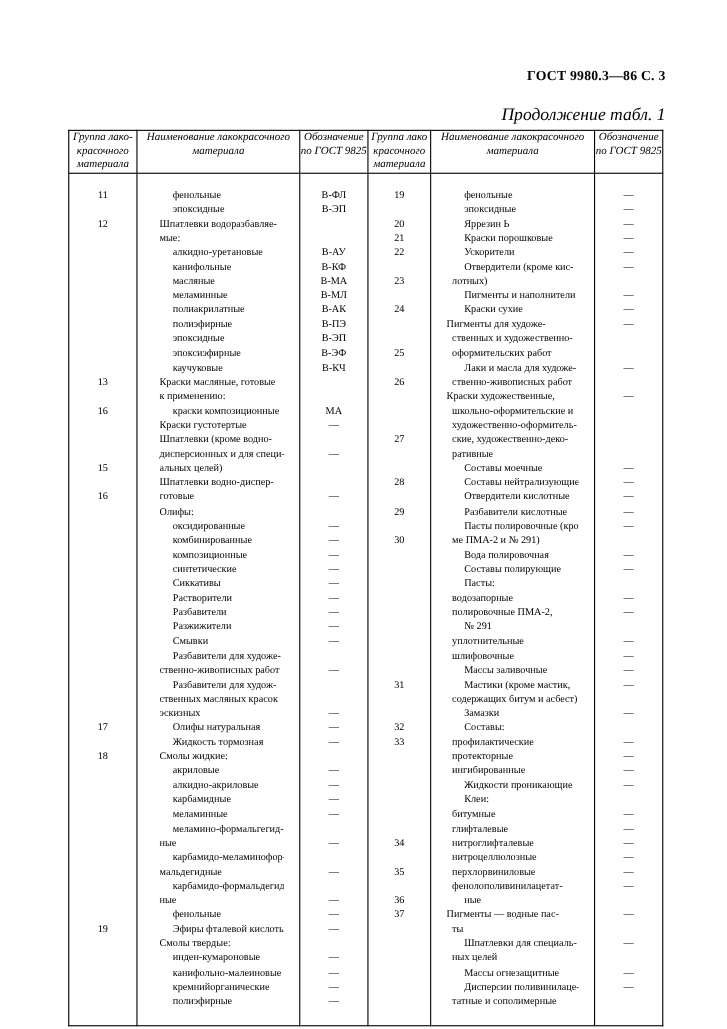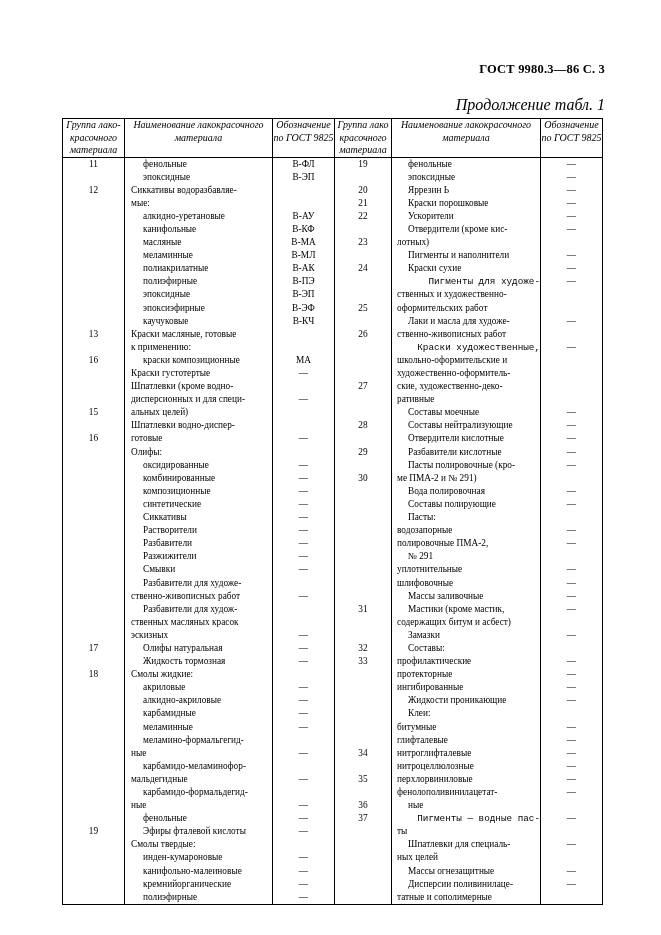--- a/index.html
+++ b/index.html
@@ -62,36 +62,36 @@
   .colg1 { width: 62px; }
   .colname1 { width: 148px; }
   .colo1 { width: 62px; }
   .colg2 { width: 57px; }
   .colname2 { width: 149px; }
   .colo2 { width: 62px; }
 
   .body-cell { padding: 0; }
   ul.rows {
     list-style: none;
-    margin: 0;
+    margin: 14px;
     padding: 0;
   }
   ul.rows li {
     font-size: 9.3px;
     line-height: 13.1px;
     height: 13.1px;
     white-space: nowrap;
     overflow: hidden;
   }
   .c-num li { text-align: center; }
   .c-code li { text-align: center; }
   .c-name li { padding-left: 6px; }
   .c-name li.ind { padding-left: 18px; }
   .c-name-r li { padding-left: 5px; }
-  .c-name-r li.ctr { text-align: right; padding-left: 0; font-family: Liberation Mono, monospace; }
+  .c-name-r li.ctr { text-align: left; padding-left: 0; }
   .c-name-r li.ind { padding-left: 16px; }
   .pad-top { padding-top: 5px; }
 </style>
 </head>
 <body>
 
 <div class="page">
 
   <div class="header">ГОСТ 9980.3—86 С. 3</div>
   <div class="contnote">Продолжение табл. 1</div>
@@ -174,21 +174,21 @@
               <li>&nbsp;</li>
               <li>&nbsp;</li>
               <li>&nbsp;</li>
               <li>&nbsp;</li>
             </ul>
         </td>
         <td class="body-cell">
           <ul class="rows c-name pad-top" id="ln">
               <li class="ind">фенольные</li>
               <li class="ind">эпоксидные</li>
-              <li>Сиккативы  водоразбавляе-</li>
+              <li>Шпатлевки  водоразбавляе-</li>
               <li>мые:</li>
               <li class="ind">алкидно-уретановые</li>
               <li class="ind">канифольные</li>
               <li class="ind">масляные</li>
               <li class="ind">меламинные</li>
               <li class="ind">полиакрилатные</li>
               <li class="ind">полиэфирные</li>
               <li class="ind">эпоксидные</li>
               <li class="ind">эпоксиэфирные</li>
               <li class="ind">каучуковые</li>

